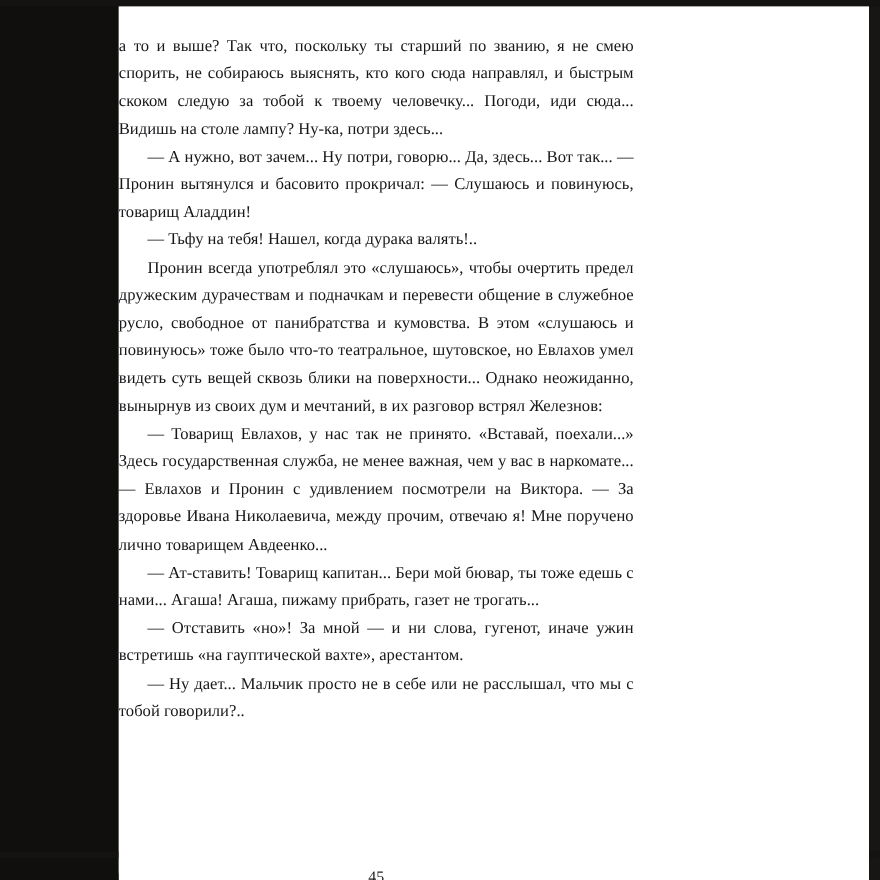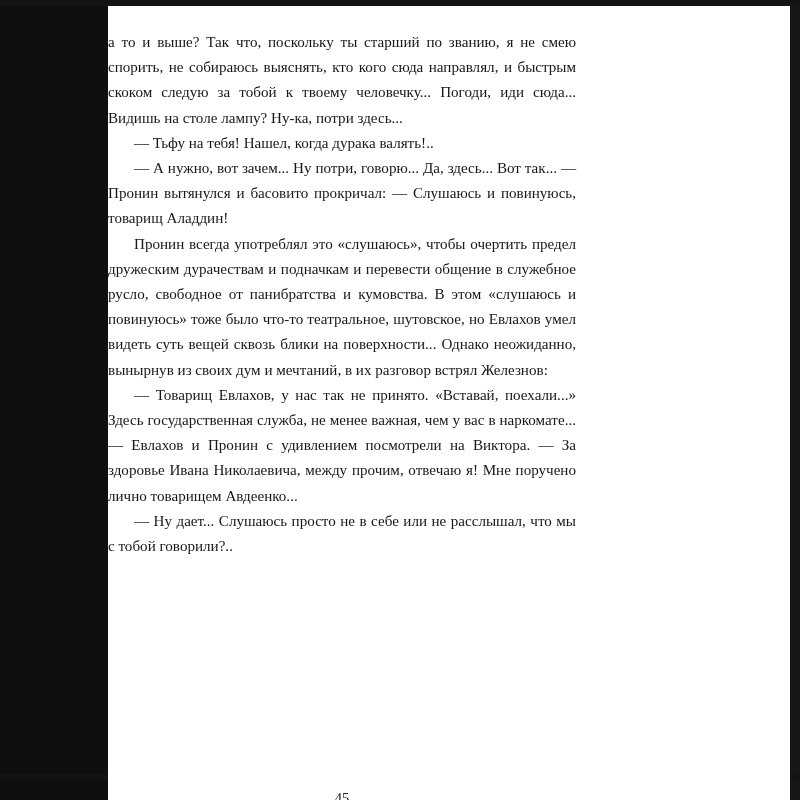--- a/index.html
+++ b/index.html
@@ -96,21 +96,23 @@
 <div class="page">
   <div class="edge-left"></div>
   <div class="edge-right"></div>
   <div class="edge-top"></div>
   <div class="edge-bottom"></div>
 
   <div class="paper"></div>
 
   <div class="text-column">
     <p>а то и выше? Так что, поскольку ты старший по званию, я не смею спорить, не собираюсь выяснять, кто кого сюда направлял, и быстрым скоком следую за тобой к твоему человечку... Погоди, иди сюда... Видишь на столе лампу? Ну-ка, потри здесь...</p>
+    <p class="indent">— А нужно, вот зачем... Ну потри, говорю... Да, здесь... Вот так... — Пронин вытянулся и басовито прокричал: — Слушаюсь и повинуюсь, товарищ Аладдин!</p>
     <p class="indent">— Тьфу на тебя! Нашел, когда дурака валять!..</p>
-    <p class="indent">— А нужно, вот зачем... Ну потри, говорю... Да, здесь... Вот так... — Пронин вытянулся и басовито прокричал: — Слушаюсь и повинуюсь, товарищ Аладдин!</p>
     <p class="indent">Пронин всегда употреблял это «слушаюсь», чтобы очертить предел дружеским дурачествам и подначкам и перевести общение в служебное русло, свободное от панибратства и кумовства. В этом «слушаюсь и повинуюсь» тоже было что-то театральное, шутовское, но Евлахов умел видеть суть вещей сквозь блики на поверхности... Однако неожиданно, вынырнув из своих дум и мечтаний, в их разговор встрял Железнов:</p>
     <p class="indent">— Товарищ Евлахов, у нас так не принято. «Вставай, поехали...» Здесь государственная служба, не менее важная, чем у вас в наркомате... — Евлахов и Пронин с удивлением посмотрели на Виктора. — За здоровье Ивана Николаевича, между прочим, отвечаю я! Мне поручено лично товарищем Авдеенко...</p>
-    <p class="indent">— Ну дает... Слушаюсь просто не в себе или не расслышал, что мы с тобой говорили?..</p>
+    <p class="indent">— Ат-ставить! Товарищ капитан... Бери мой бювар, ты тоже едешь с нами... Агаша! Агаша, пижаму прибрать, газет не трогать...</p>
+    <p class="indent">— Отставить «но»! За мной — и ни слова, гугенот, иначе ужин встретишь «на гауптической вахте», арестантом.</p>
+    <p class="indent">— Ну дает... Мальчик просто не в себе или не расслышал, что мы с тобой говорили?..</p>
   </div>
 
   <div class="page-number">45</div>
 </div>
 
 </body></html>

